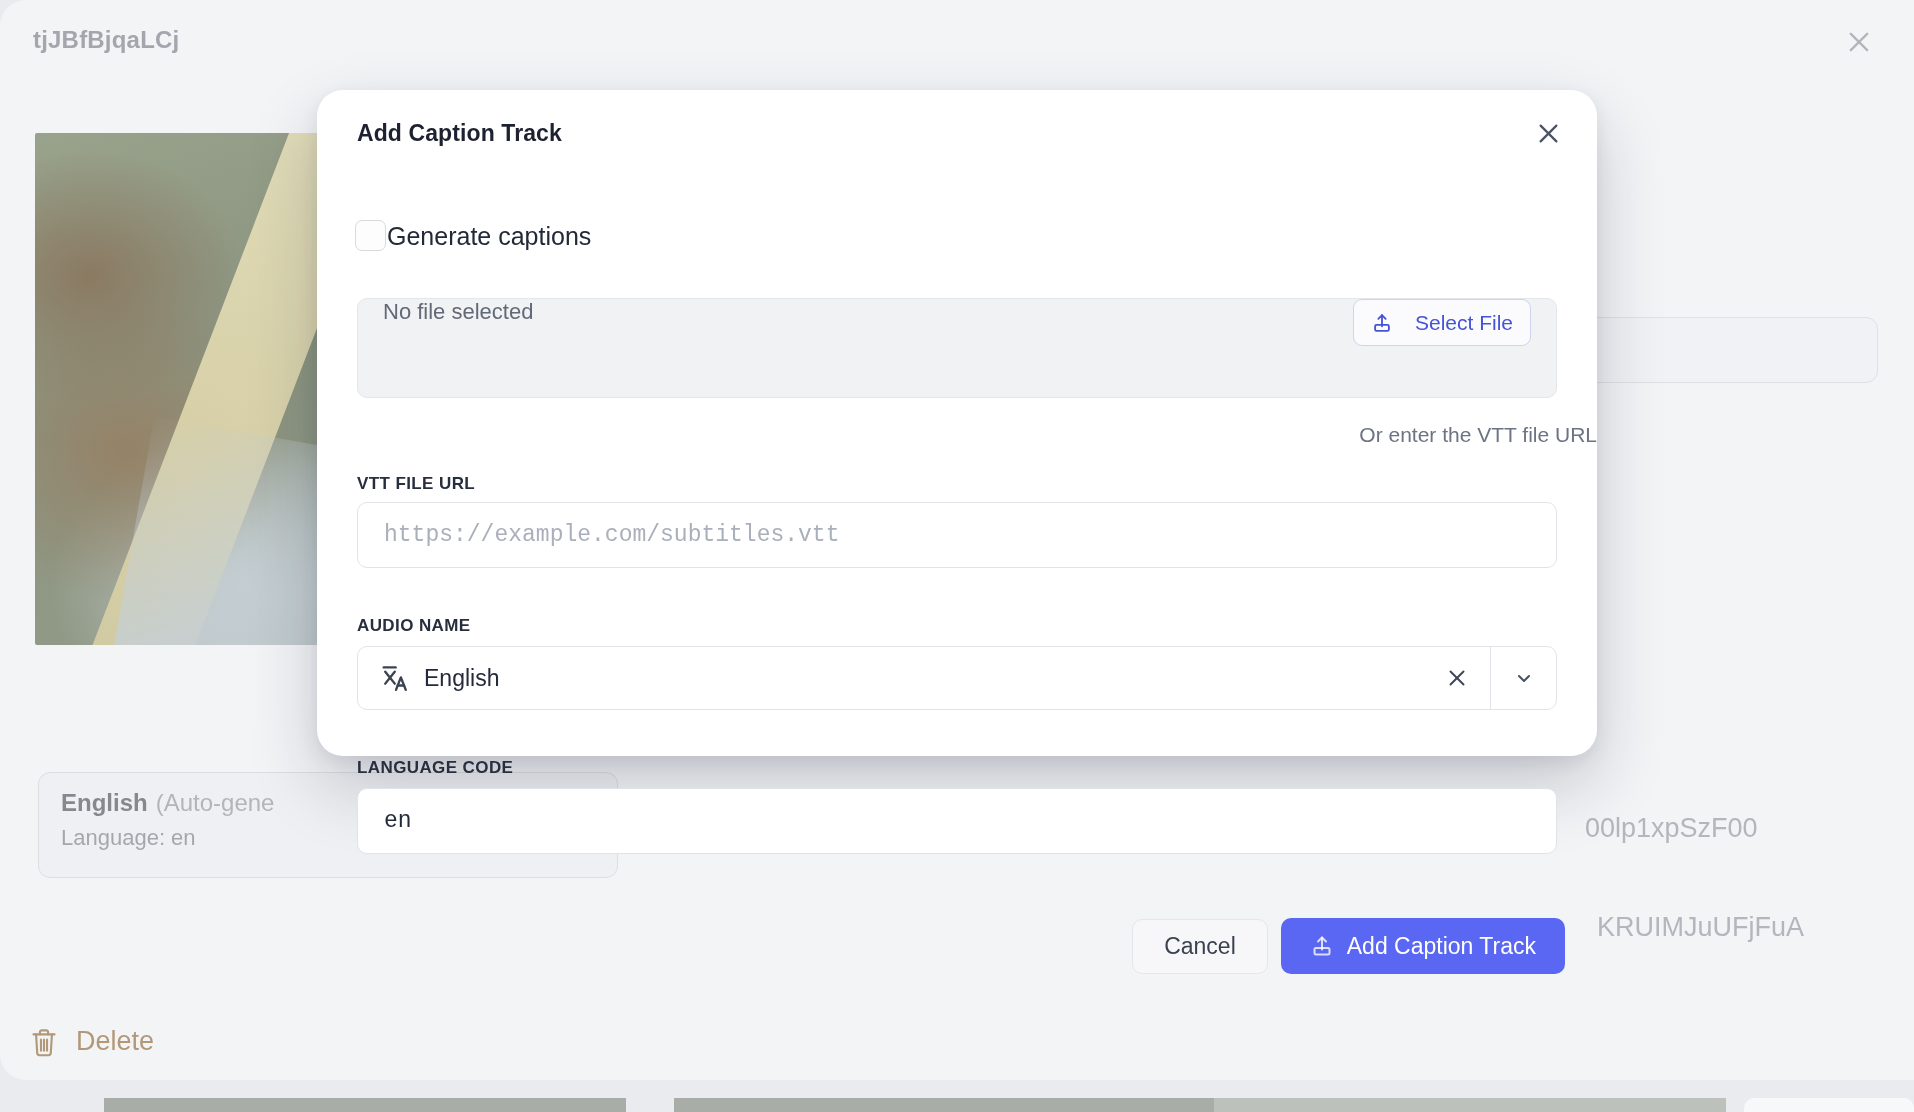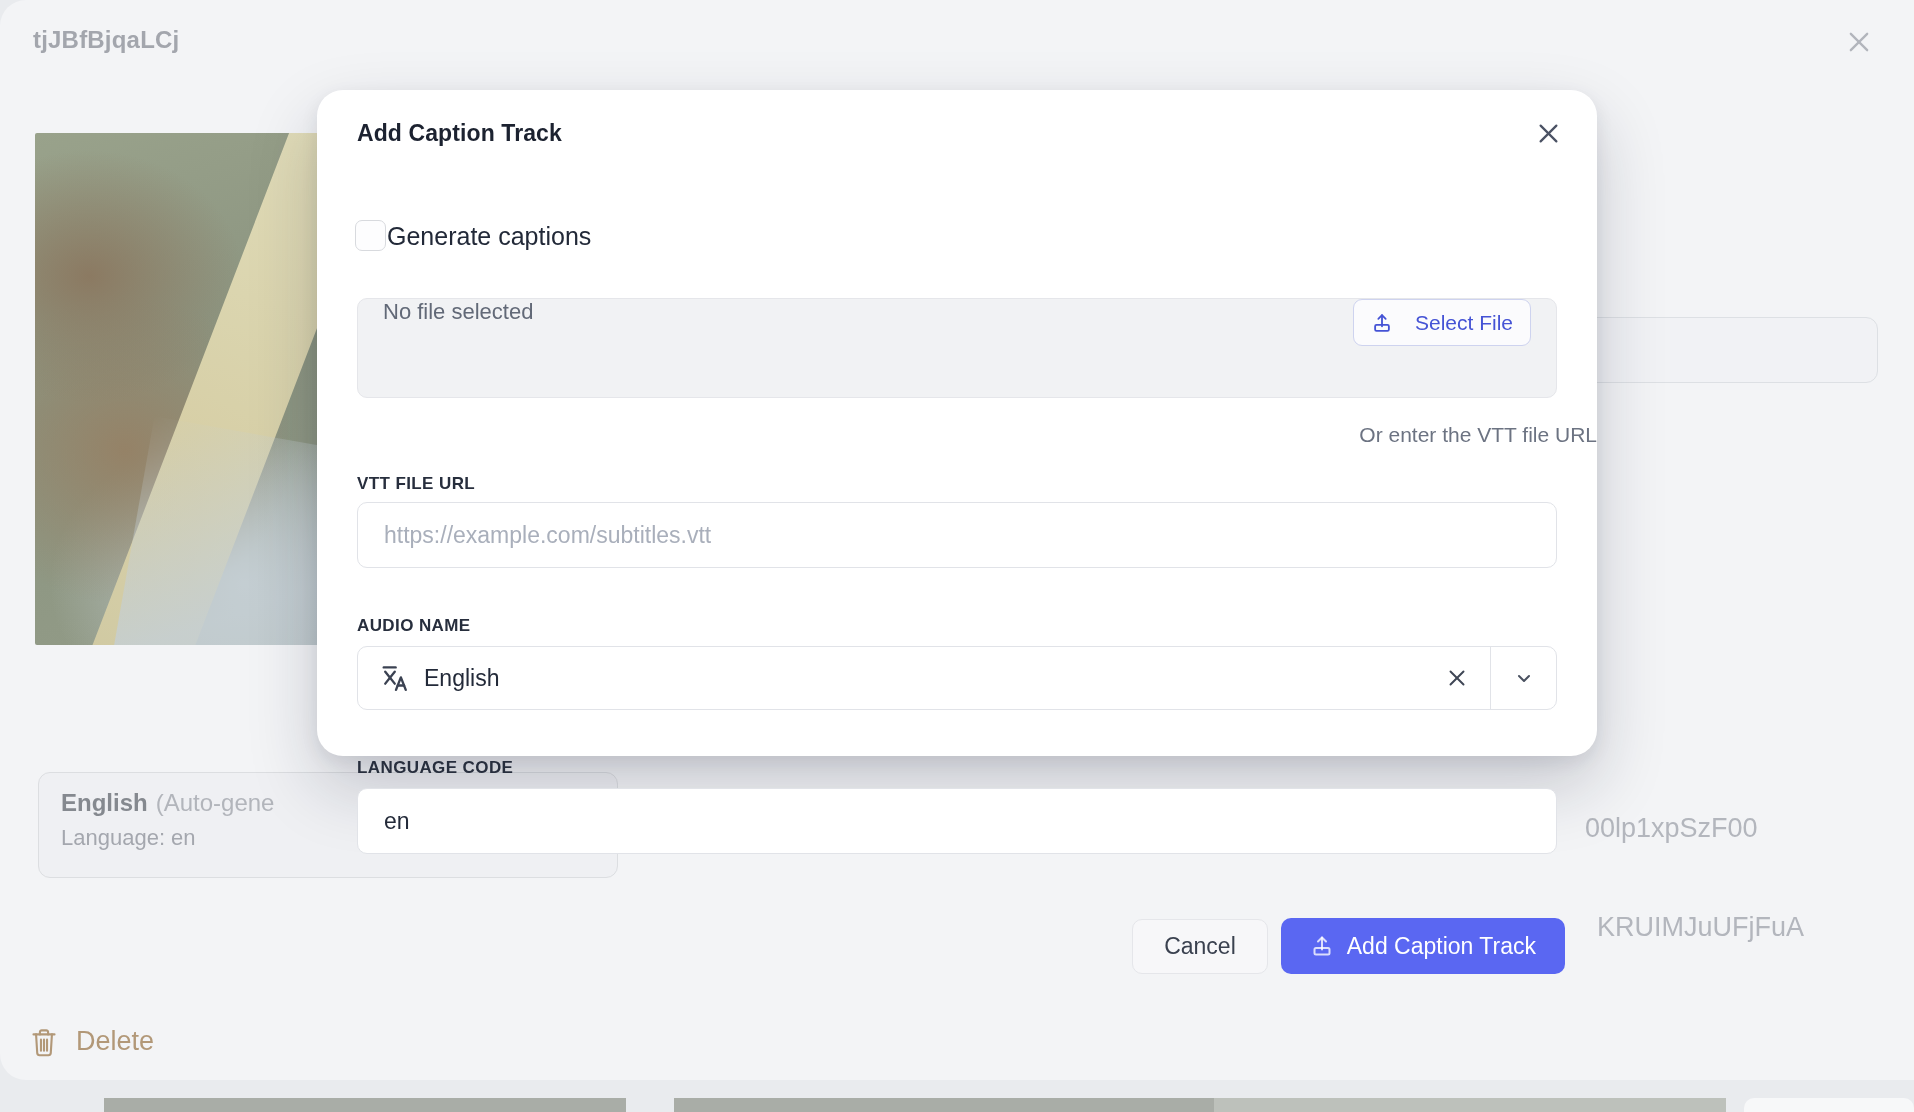--- a/index.html
+++ b/index.html
@@ -131,21 +131,21 @@
     font-size:17px; font-weight:700; color:#272e3d; letter-spacing:.4px;
   }
   .lbl-vtt { top:384px; }
   .lbl-audio { top:526px; }
   .lbl-lang { top:668px; }
 
   .text-input {
     position:absolute; left:40px; right:40px; height:66px;
     border:1.5px solid #e1e3e8; border-radius:10px; background:#fff;
     font-size:23px; color:#232a39; padding:0 26px; outline:none; width:1200px;
-    font-family:Liberation Sans, sans-serif;
+    font-family:Liberation Mono, monospace;
   }
   .text-input::placeholder { color:#a9afbb; }
   .input-vtt { top:412px; }
   .input-lang { top:698px; }
 
   .combo {
     position:absolute; left:40px; right:40px; top:556px; height:64px;
     border:1.5px solid #e1e3e8; border-radius:10px; background:#fff;
     display:flex; align-items:center;
   }

